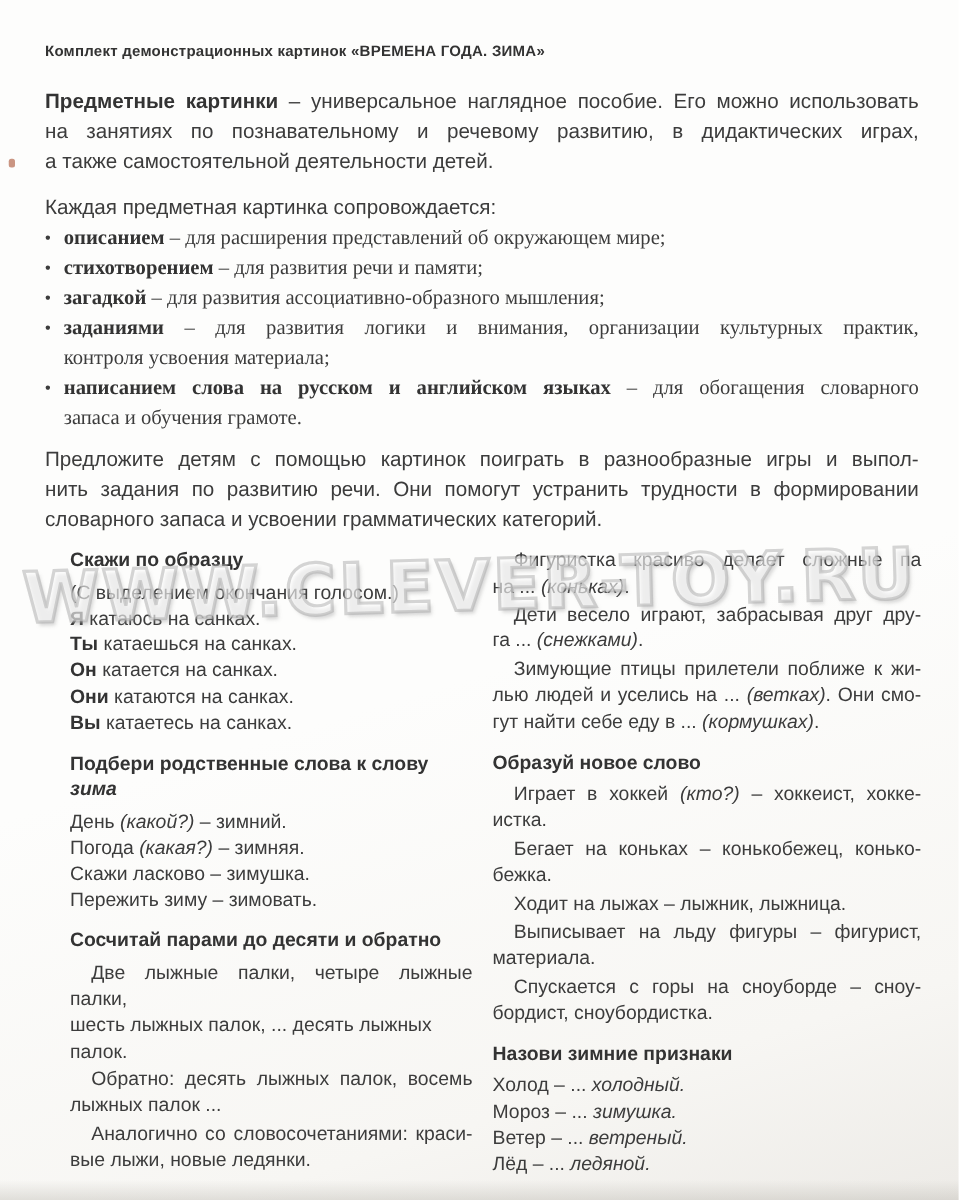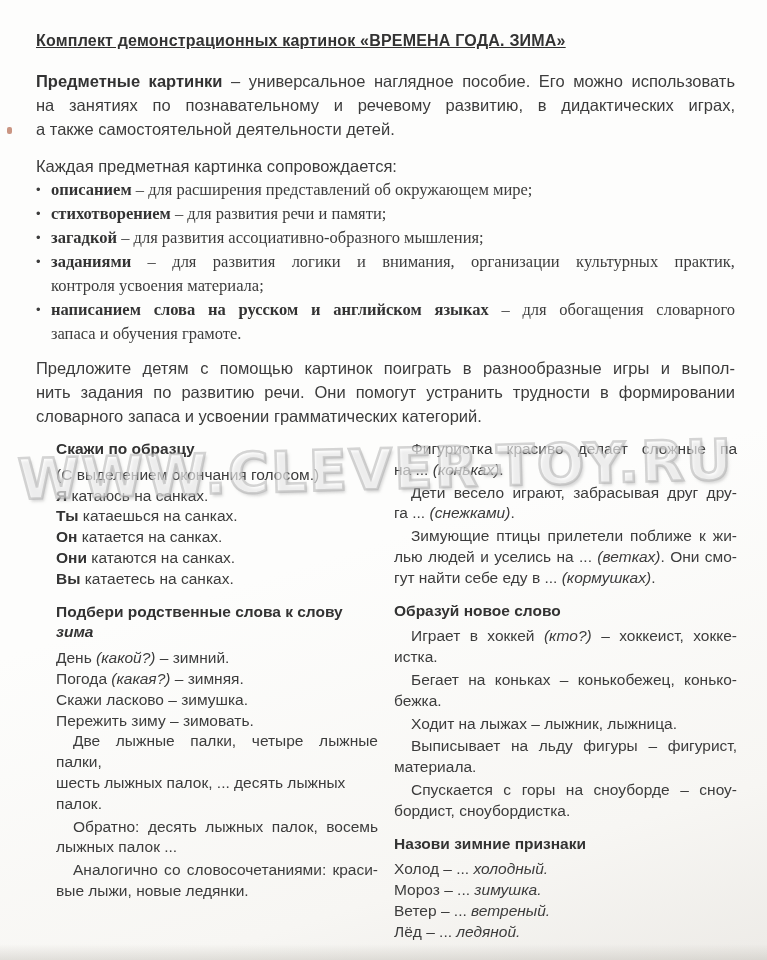--- a/index.html
+++ b/index.html
@@ -12,22 +12,22 @@
     position: absolute; inset: 0;
     padding: 24px 32px 0 36px; box-sizing: border-box;
     background: linear-gradient(163deg, #fdfdfc 55%, #f7f6f3 85%, #edebe7 100%);
   }
   .page::after {
     content: ""; position: absolute; left: 0; right: 0; bottom: 0; height: 16px;
     background: linear-gradient(180deg, rgba(185,182,174,0) 0%, rgba(185,182,174,0.38) 100%);
     pointer-events: none;
   }
   .title {
-    font-size: 16px; font-weight: bold; color: #2f2f2f;
-    margin: 4px 0 15px 0; letter-spacing: 0.2px; line-height: 26px; text-decoration: underline;
+    font-size: 12px; font-weight: bold; color: #2f2f2f;
+    margin: 4px 0 15px 0; letter-spacing: 0.2px; line-height: 26px;
   }
   .main { font-size: 16.5px; line-height: 24px; }
   .tline { min-height: 1em; }
   .tline.j { text-align: justify; text-align-last: justify; }
   .tline.ind { text-indent: 17px; }
   .b, b { font-weight: bold; color: #333; }
   .i { font-style: italic; }
   .bi { font-style: italic; font-weight: bold; color: #333; }
   .intro { margin-bottom: 13px; }
   .lead { margin-bottom: 0; }
@@ -141,20 +141,23 @@
             <div class="tline"><span class="b">Подбери родственные слова к слову </span><span class="bi">зима</span></div>
           </div>
         <div>
             <div class="tline"><span>День </span><span class="i">(какой?)</span><span> – зимний.</span></div>
             <div class="tline"><span>Погода </span><span class="i">(какая?)</span><span> – зимняя.</span></div>
             <div class="tline"><span>Скажи ласково – зимушка.</span></div>
             <div class="tline"><span>Пережить зиму – зимовать.</span></div>
           </div>
       </section>
       <section>
+        <div class="chead">
+            <div class="tline"><span class="b">Сосчитай парами до десяти и обратно</span></div>
+          </div>
         <div class="cpara">
             <div class="tline j ind"><span>Две лыжные палки, четыре лыжные палки,</span></div>
             <div class="tline"><span>шесть лыжных палок, ... десять лыжных палок.</span></div>
           </div>
         <div class="cpara">
             <div class="tline j ind"><span>Обратно: десять лыжных палок, восемь</span></div>
             <div class="tline"><span>лыжных палок ...</span></div>
           </div>
         <div class="cpara">
             <div class="tline j ind"><span>Аналогично со словосочетаниями: краси-</span></div>

